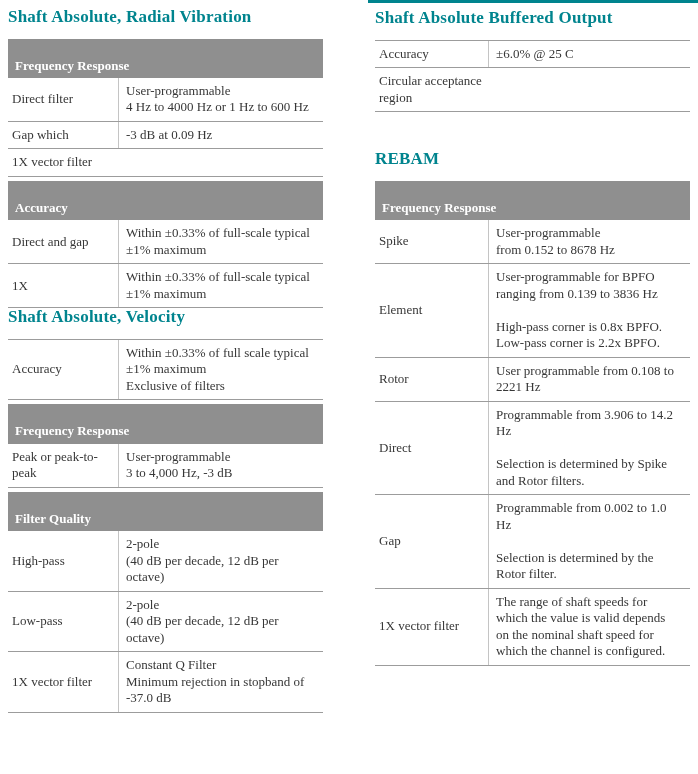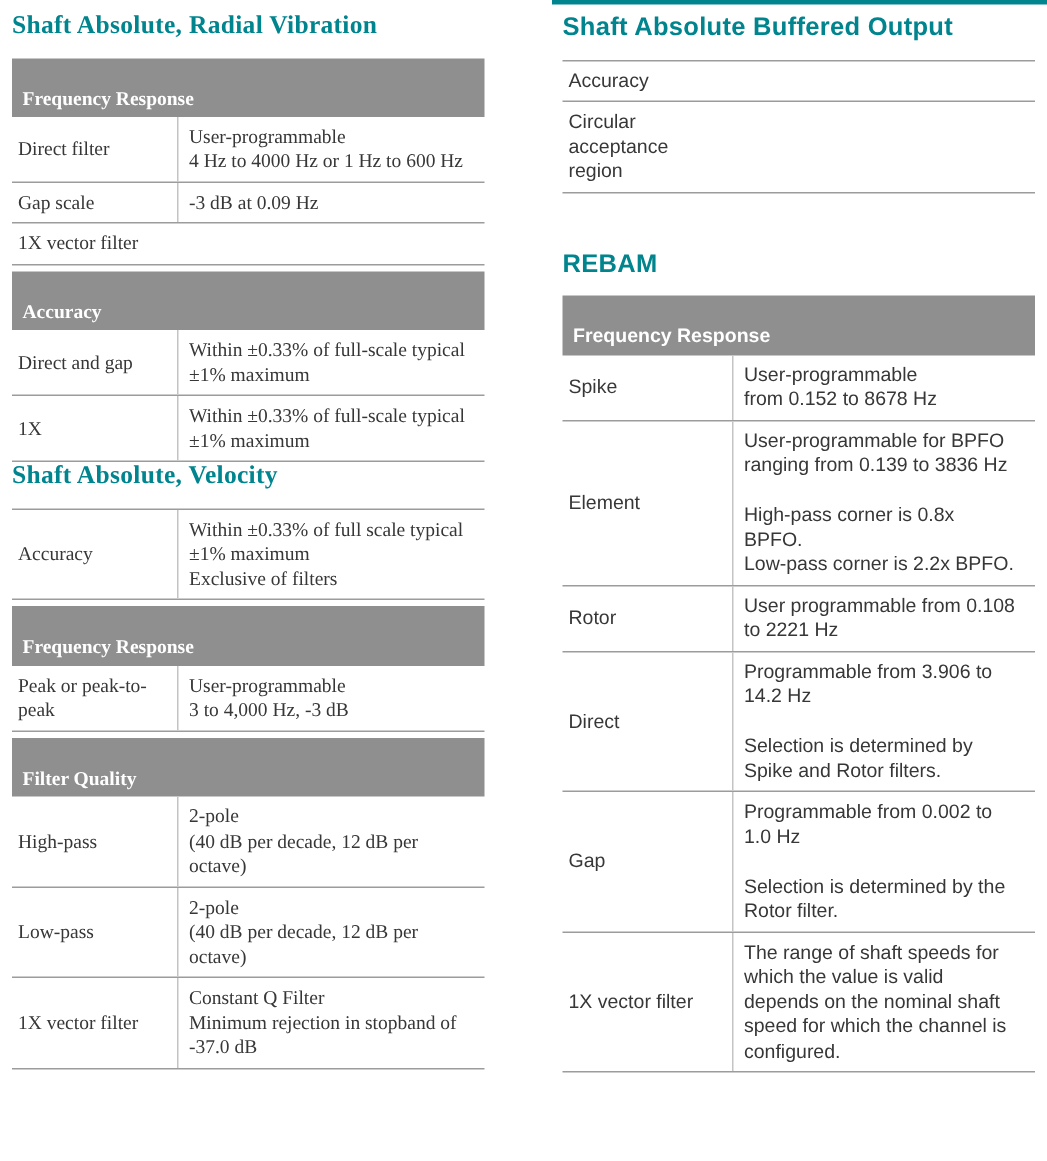--- a/index.html
+++ b/index.html
@@ -16,20 +16,21 @@
   .col-left {
     position: absolute;
     left: 8px; top: 8px;
     width: 315px;
     font-family: Liberation Serif, serif;
   }
   .col-right {
     position: absolute;
     left: 368px; top: 0;
     width: 330px;
+    font-family: Liberation Serif, serif;
   }
   .top-rule {
     height: 3px;
     width: 330px;
     background: #00848E;
   }
   .right-inner { margin-left: 7px; width: 315px; }
   .section-title {
     color: #00848E;
     font-size: 17px;
@@ -90,21 +91,21 @@
 
     <div class="spec-table">
       <div class="group">
         <div class="group-header">Frequency Response</div>
         <div class="row">
           <div class="cell label">Direct filter</div>
           <div class="cell value">User-programmable
 4 Hz to 4000 Hz or 1 Hz to 600 Hz</div>
         </div>
         <div class="row">
-          <div class="cell label">Gap scale</div>
+          <div class="cell label">Gap which</div>
           <div class="cell value">-3 dB at 0.09 Hz</div>
         </div>
         <div class="row">
           <div class="cell label">1X vector filter</div>
         </div>
       </div>
       <div class="group">
         <div class="group-header">Accuracy</div>
         <div class="row">
           <div class="cell label">Direct and gap</div>
@@ -164,20 +165,21 @@
     <div class="top-rule"></div>
 
     <div class="right-inner">
 
       <div class="section-title">Shaft Absolute Buffered Output</div>
 
       <div class="spec-table">
         <div class="group bare">
           <div class="row">
             <div class="cell label">Accuracy</div>
+            <div class="cell value">±6.0% @ 25 C</div>
           </div>
           <div class="row">
             <div class="cell label">Circular acceptance region</div>
           </div>
         </div>
       </div>
 
       <div class="section-title mt-lg">REBAM</div>
 
       <div class="spec-table">

